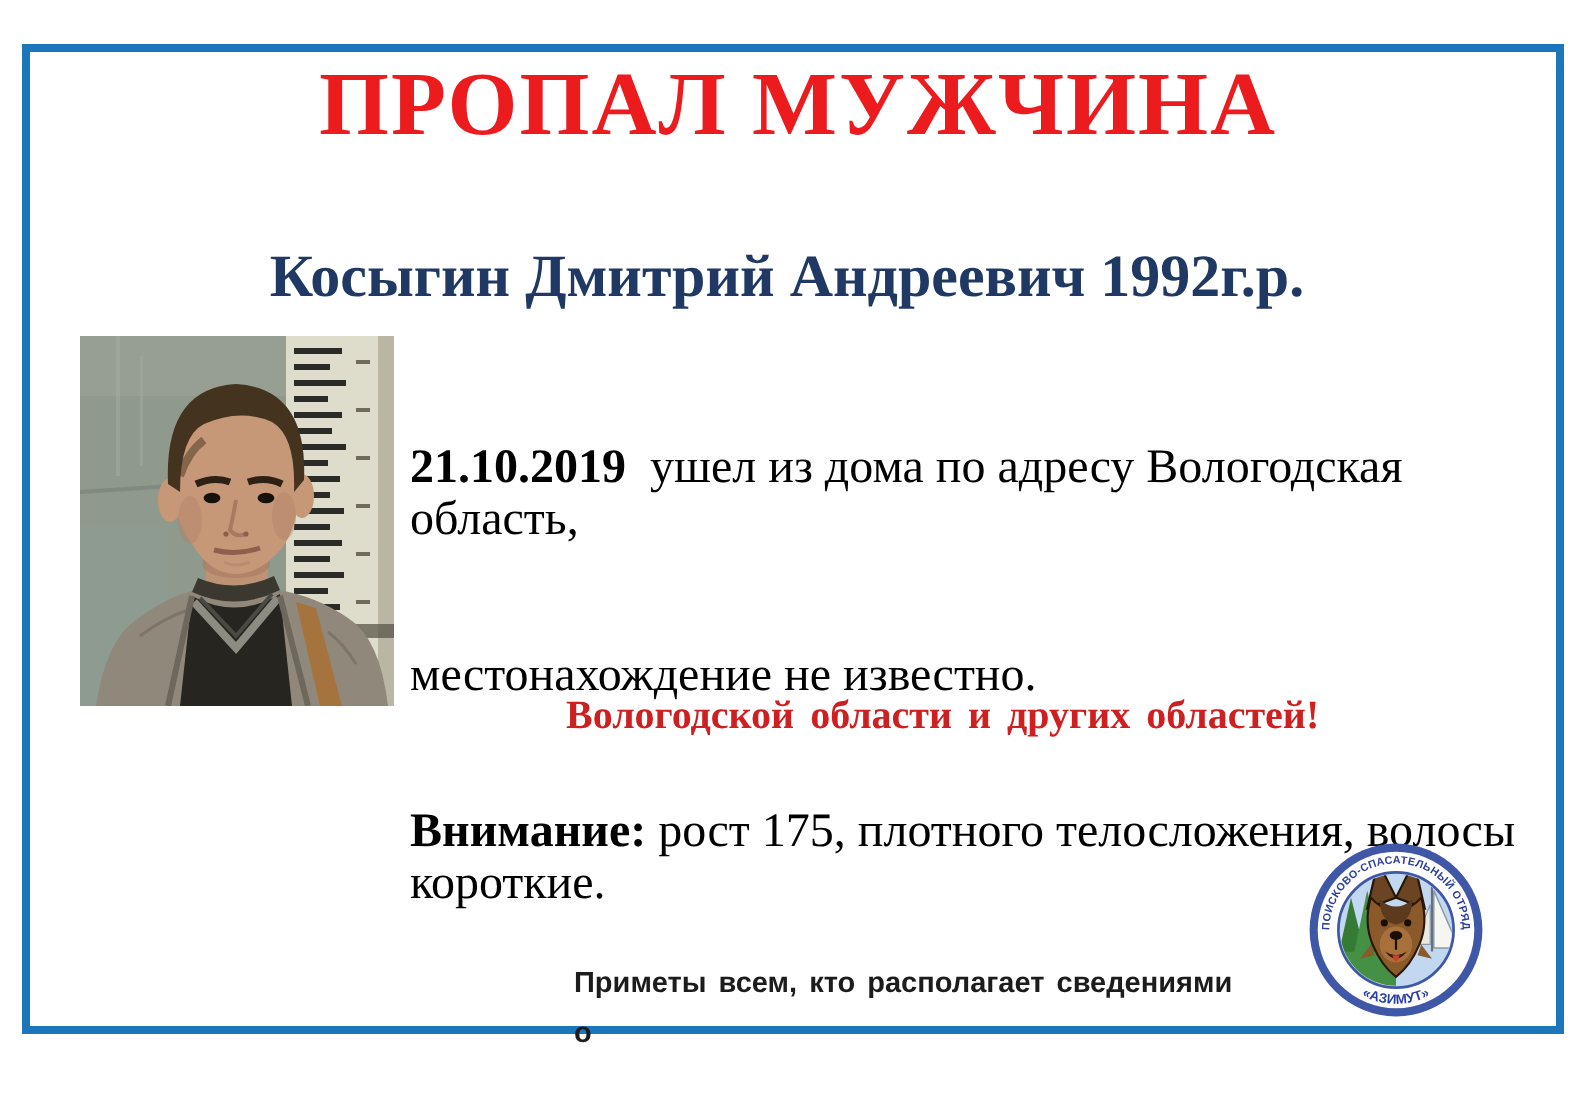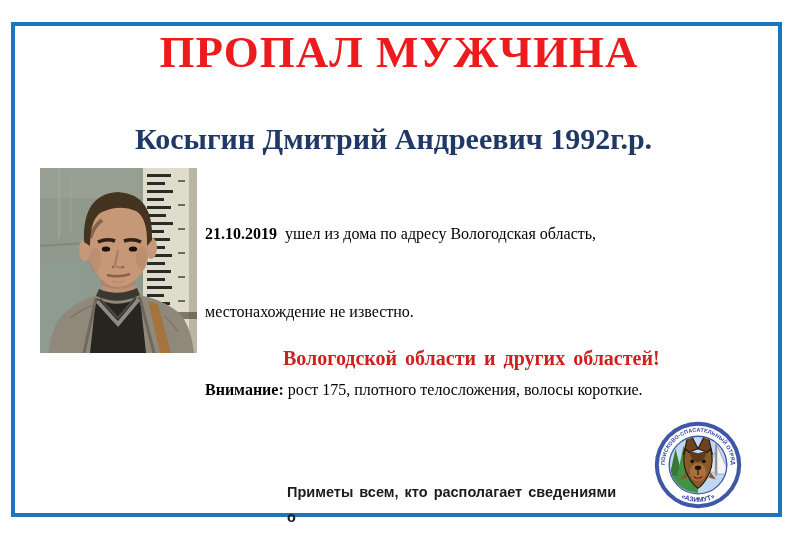--- a/index.html
+++ b/index.html
@@ -19,21 +19,21 @@
   .subtitle{
     position:absolute;left:4px;right:15px;top:94px;text-align:center;
     font-weight:bold;font-size:30px;line-height:34px;color:#1F3864;white-space:pre-wrap;margin-top:28px;
   }
   .photo{
     position:absolute;left:40px;top:168px;width:157px;height:185px;
   }
   .photo svg{display:block;width:100%;height:100%;}
   .info{
     position:absolute;left:205px;top:169px;width:580px;
-    font-size:16px;line-height:26px;color:#000000;white-space:pre-wrap;
+    font-size:24px;line-height:26px;color:#000000;white-space:pre-wrap;
   }
   .info b{font-weight:bold;}
   .warning{
     position:absolute;left:283px;top:291px;width:420px;
     font-weight:bold;font-size:20px;line-height:27px;color:#CE2020;
     word-spacing:3px;white-space:pre-wrap;
   }
   .hotline{
     position:absolute;left:25px;top:396px;width:195px;text-align:center;
     font-family:"Liberation Sans","DejaVu Sans",sans-serif;

